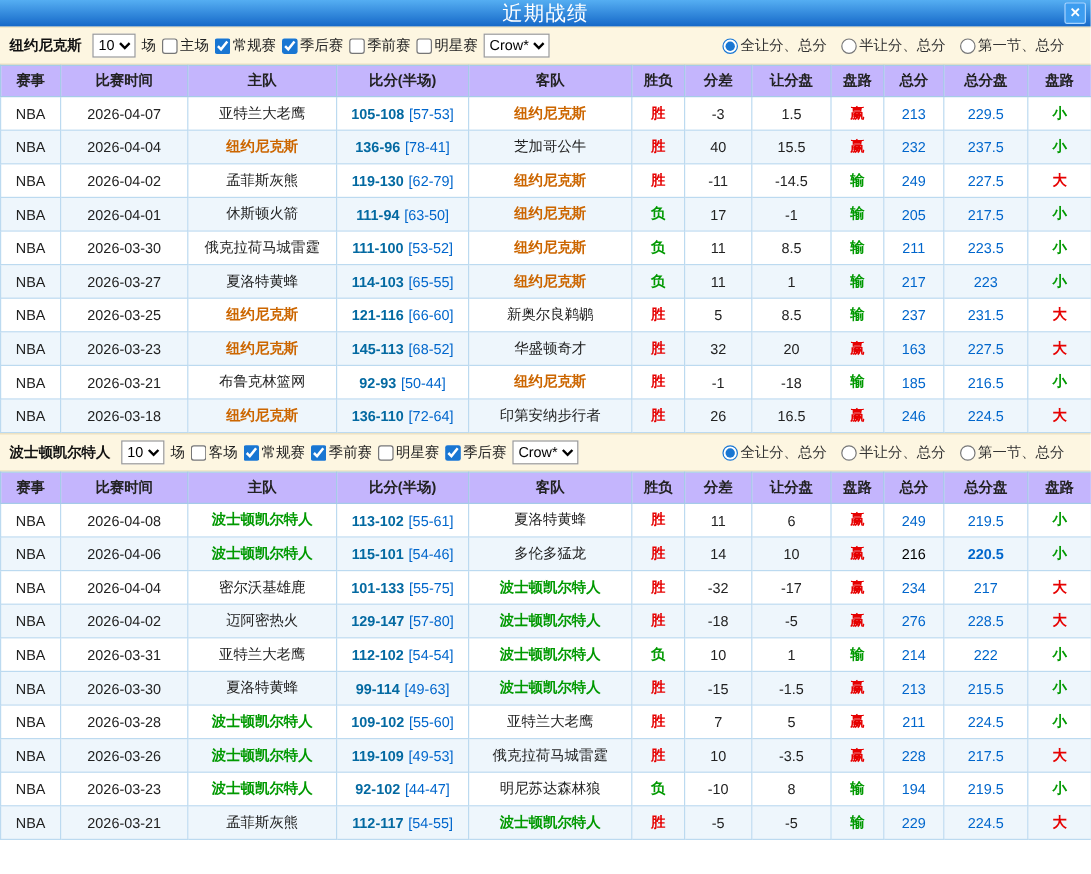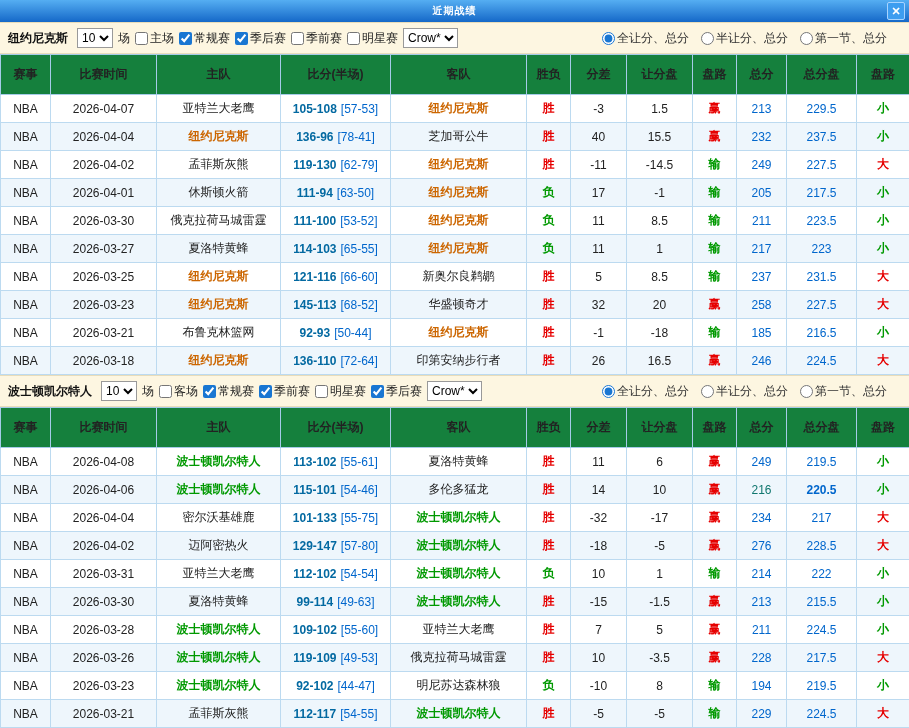--- a/index.html
+++ b/index.html
@@ -1,28 +1,28 @@
 <!DOCTYPE html>
 <html><head>
 <meta charset="utf-8">
 <style>
   *{box-sizing:border-box;margin:0;padding:0}
   html,body{width:909px;height:728px;overflow:hidden}
   body{font-family:"Liberation Sans","DejaVu Sans",sans-serif;font-size:12px;background:#fff;color:#222}
   .titlebar{height:22px;background:linear-gradient(#55aef2,#1568c8);display:flex;align-items:center;justify-content:center;position:relative}
-  .titlebar .title{color:#fff;font-weight:bold;font-size:10px;letter-spacing:1px}
+  .titlebar .title{color:#fff;font-weight:normal;font-size:17px;letter-spacing:1px}
   .close{position:absolute;right:4px;top:2px;width:18px;height:18px;background:#3d9df0;border:1px solid #a8d4ff;border-radius:2px;color:#fff;font-weight:bold;font-size:11px;line-height:15px;text-align:center;cursor:pointer;padding:0}
   .filterbar{height:32px;background:#fdf6e1;border-top:1px solid #e8dcba;border-bottom:1px solid #e8dcba;display:flex;align-items:center;padding:0 8px;gap:5px;white-space:nowrap}
   .team-name{font-weight:bold;margin-right:4px;color:#111}
   select{font-size:12px;height:20px;border:1px solid #999;background:#fff}
   .filterbar label{display:inline-flex;align-items:center;gap:2px;cursor:pointer}
   .filterbar input{accent-color:#1976d2;width:13px;height:13px;cursor:pointer}
   .radios{margin-left:auto;display:inline-flex;gap:12px;padding-right:14px;color:#333}
   table.games{width:100%;border-collapse:collapse;table-layout:fixed}
-  .games th{height:40px;background:#15803d;border:1px solid #a5cbe8;font-weight:bold;font-size:12px;color:#222;text-align:center}
+  .games th{height:26px;background:#c4b5fd;border:1px solid #a5cbe8;font-weight:bold;font-size:12px;color:#222;text-align:center}
   .games td{height:28px;border:1px solid #bcdaf0;text-align:center;font-size:12px;overflow:hidden}
   .games tbody tr:nth-child(even){background:#eef6fc}
   .games tbody tr:nth-child(odd){background:#ffffff}
   .score-main{font-weight:bold;color:#0369a1}
   .score-half{color:#0066cc;margin-left:4px}
   .bold{font-weight:bold}
   .focus{font-weight:bold}
   .summary{height:28px;display:flex;align-items:center;justify-content:center;color:#d40000;border-bottom:1px solid #bcdaf0;background:#fff}
 </style>
 </head>
@@ -208,21 +208,21 @@
           <tr>
             <td>NBA</td>
             <td>2026-03-23</td>
             <td class="focus" style="color: rgb(204, 102, 0);">纽约尼克斯</td>
             <td><span class="score-main">145-113</span><span class="score-half">[68-52]</span></td>
             <td>华盛顿奇才</td>
             <td class="bold" style="color: rgb(230, 0, 0);">胜</td>
             <td>32</td>
             <td>20</td>
             <td class="bold" style="color: rgb(230, 0, 0);">赢</td>
-            <td style="color: rgb(0, 102, 204);">258</td>
+            <td style="color: rgb(0, 102, 204);">163</td>
             <td style="color: rgb(0, 102, 204);">227.5</td>
             <td class="bold" style="color: rgb(230, 0, 0);">大</td>
           </tr>
           <tr>
             <td>NBA</td>
             <td>2026-03-21</td>
             <td>布鲁克林篮网</td>
             <td><span class="score-main">92-93</span><span class="score-half">[50-44]</span></td>
             <td class="focus" style="color: rgb(204, 102, 0);">纽约尼克斯</td>
             <td class="bold" style="color: rgb(230, 0, 0);">胜</td>
@@ -340,21 +340,21 @@
           <tr>
             <td>NBA</td>
             <td>2026-04-06</td>
             <td class="focus" style="color: rgb(0, 153, 0);">波士顿凯尔特人</td>
             <td><span class="score-main">115-101</span><span class="score-half">[54-46]</span></td>
             <td>多伦多猛龙</td>
             <td class="bold" style="color: rgb(230, 0, 0);">胜</td>
             <td>14</td>
             <td>10</td>
             <td class="bold" style="color: rgb(230, 0, 0);">赢</td>
-            <td style="color: #0f766e;">216</td>
+            <td style="color: #000000;">216</td>
             <td style="color: rgb(0, 102, 204); font-weight: bold;">220.5</td>
             <td class="bold" style="color: rgb(0, 153, 0);">小</td>
           </tr>
           <tr>
             <td>NBA</td>
             <td>2026-04-04</td>
             <td>密尔沃基雄鹿</td>
             <td><span class="score-main">101-133</span><span class="score-half">[55-75]</span></td>
             <td class="focus" style="color: rgb(0, 153, 0);">波士顿凯尔特人</td>
             <td class="bold" style="color: rgb(230, 0, 0);">胜</td>

